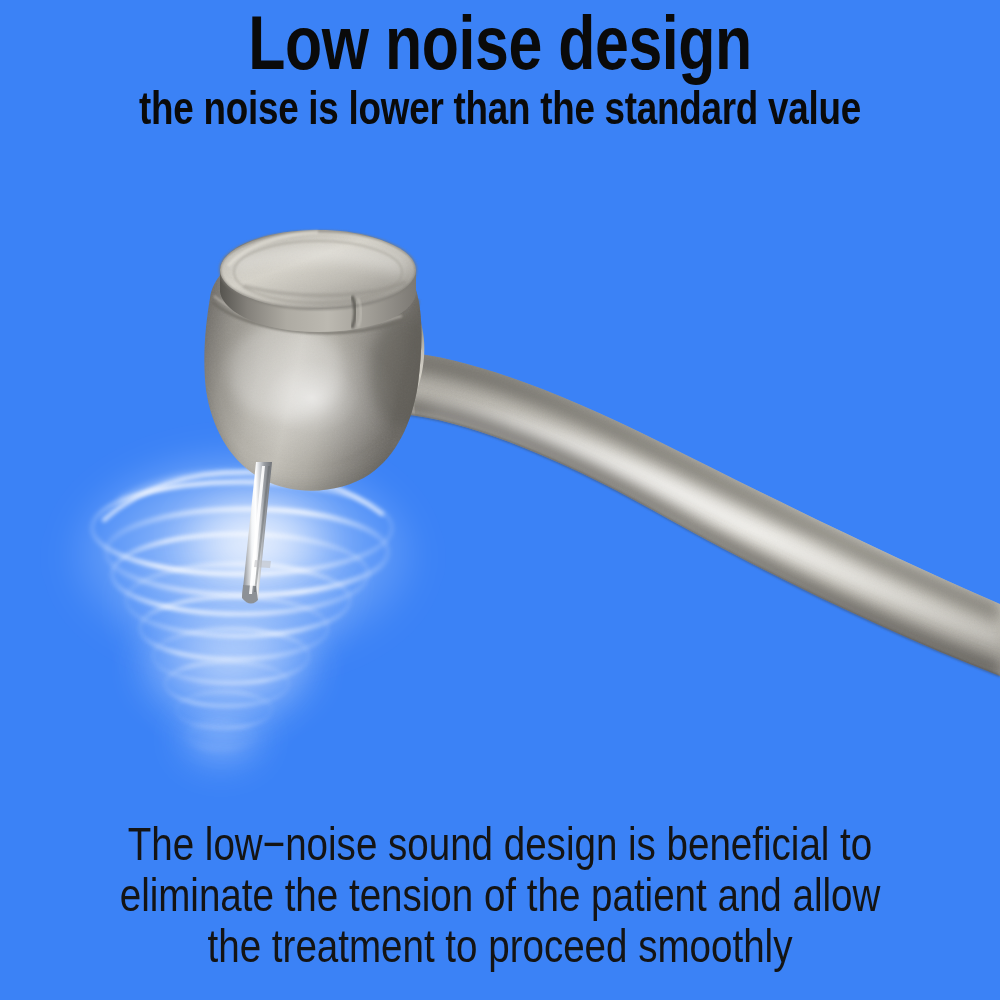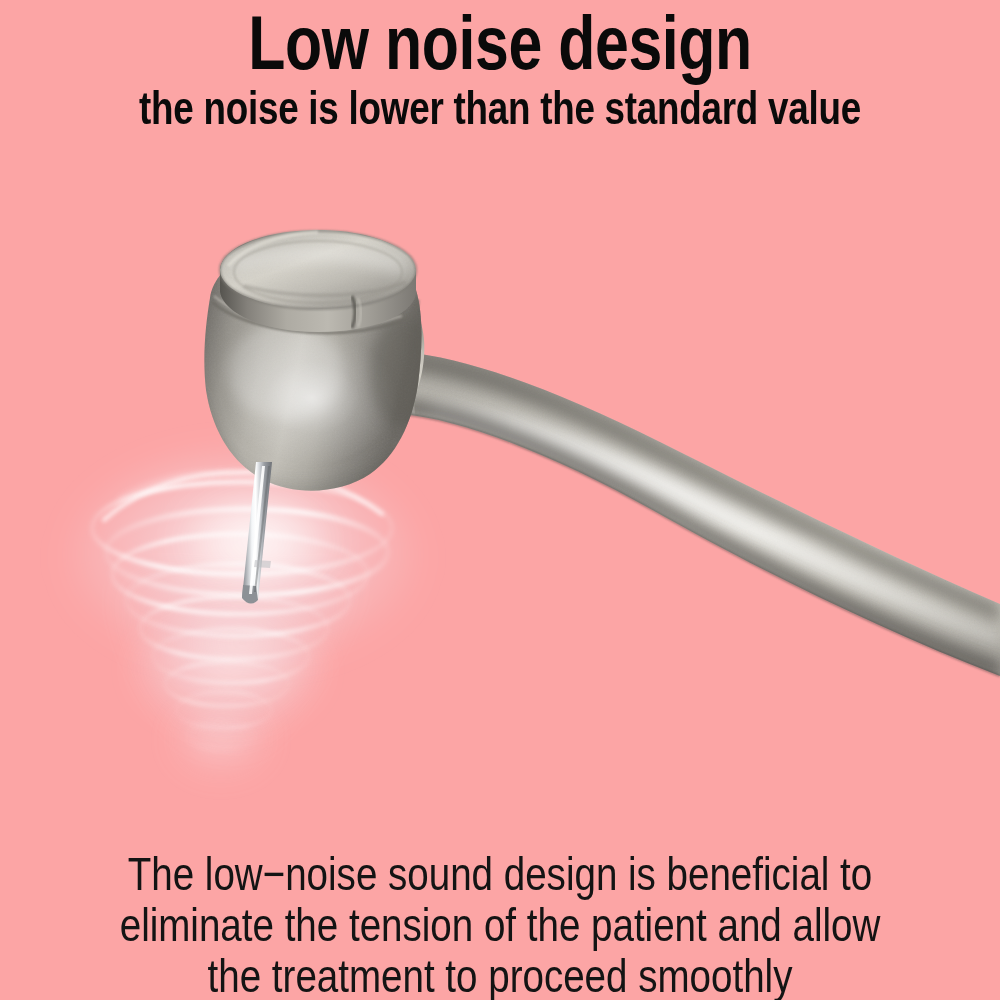--- a/index.html
+++ b/index.html
@@ -48,21 +48,21 @@
     letter-spacing: -0.3px;
     color: #0a0a0a;
     transform: scaleX(0.80);
     transform-origin: 50% 50%;
     white-space: nowrap;
   }
 
   .text-bottom {
     position: absolute;
     left: 0;
-    top: 848px;
+    top: 818px;
     width: 1000px;
     text-align: center;
     z-index: 40;
   }
   .caption-line {
     margin: 0;
     padding: 0;
     font-size: 47px;
     line-height: 51px;
     font-weight: 400;
@@ -91,21 +91,21 @@
     width: 1000px;
     height: 1000px;
     z-index: 15;
     pointer-events: none;
   }
   #vortex svg { display: block; }
 </style>
 </head>
 <body>
 
-<div id="stage" style="background: #fca5a5;">
+<div id="stage" style="background: #3b82f6;">
 
   <div class="text-top">
     <div class="headline">Low noise design</div>
     <div class="subhead">the noise is lower than the standard value</div>
   </div>
 
   <div id="vortex">
     <svg width="1000" height="1000" viewBox="0 0 1000 1000" xmlns="http://www.w3.org/2000/svg">
       <defs>
         <radialGradient id="coreGlow" cx="50%" cy="50%" r="50%">

